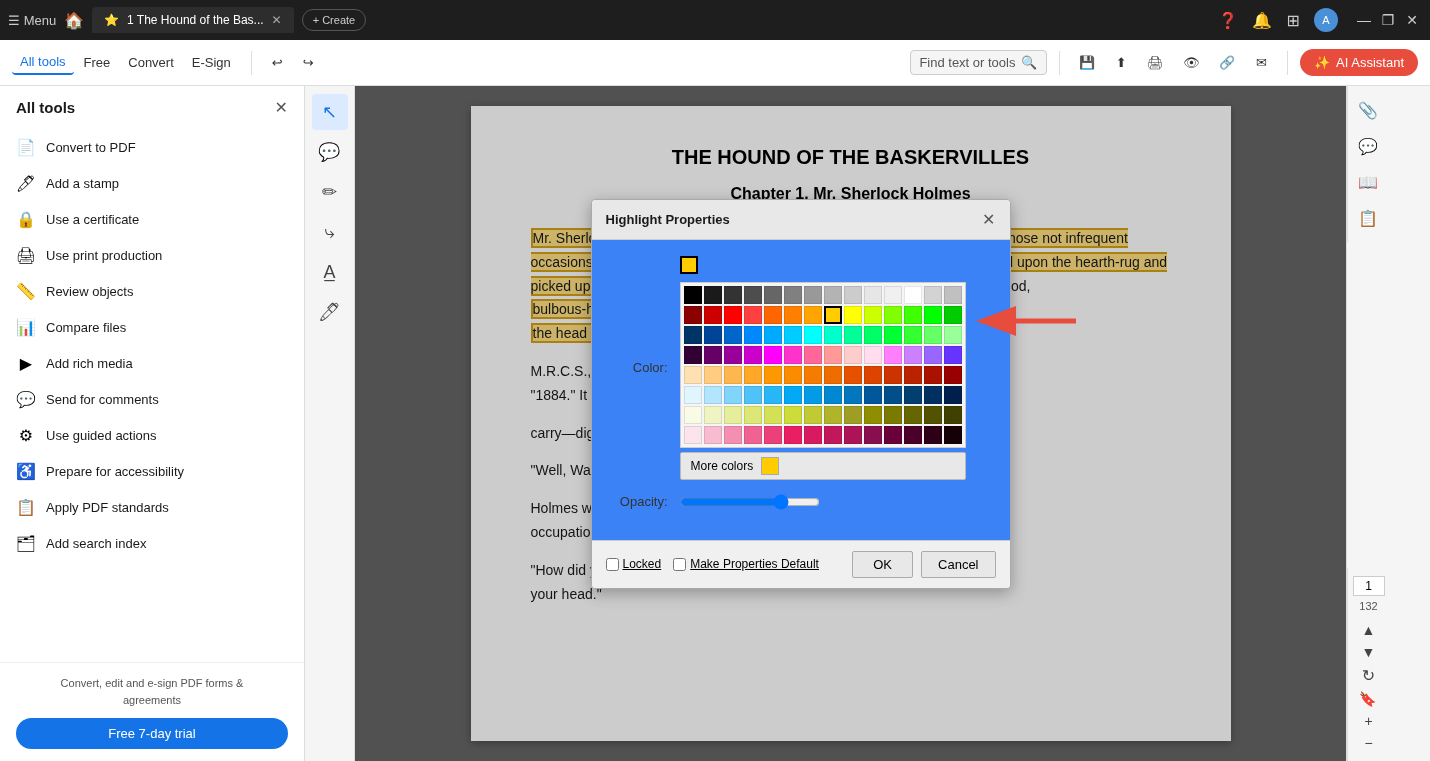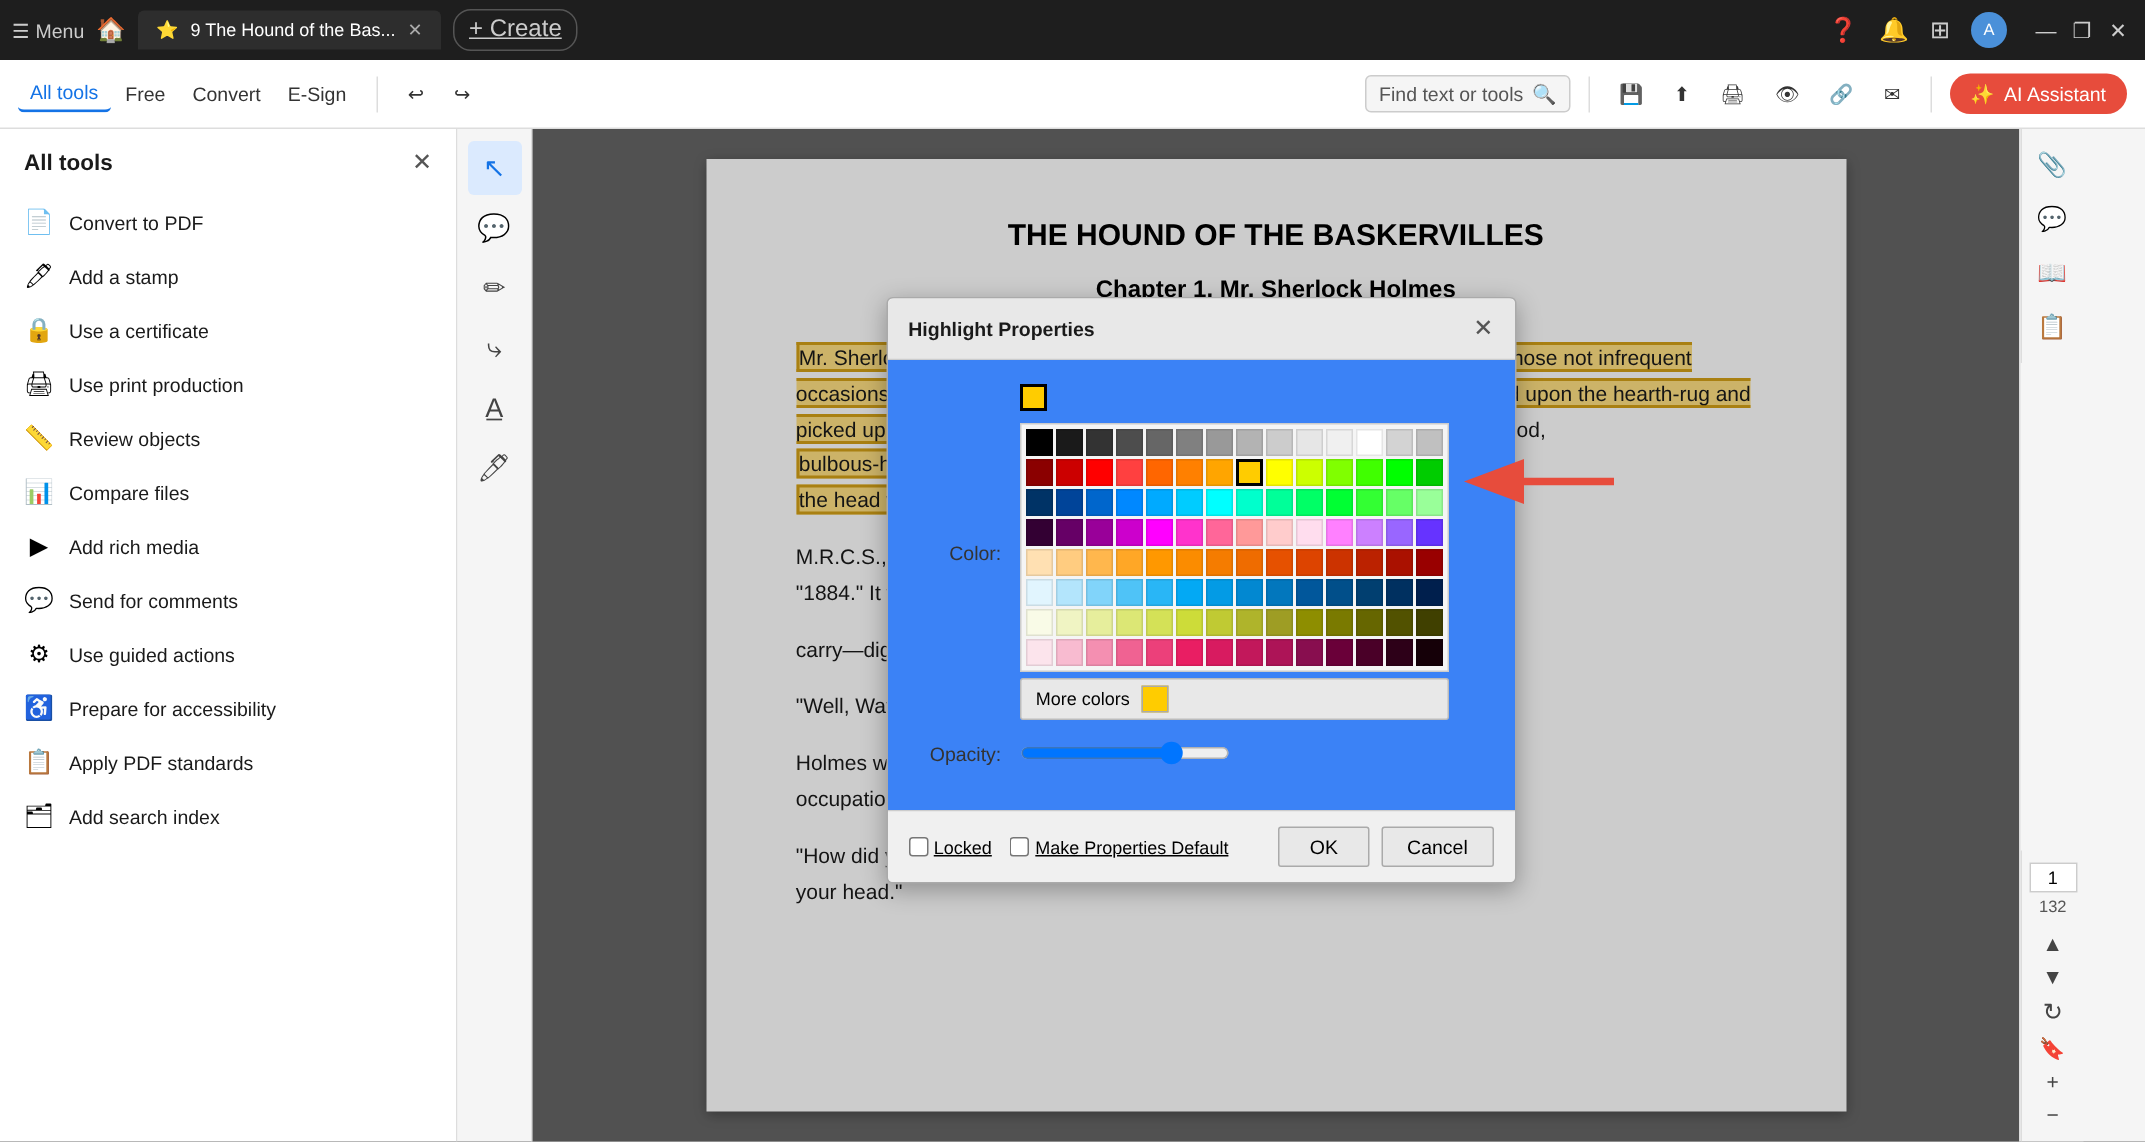--- a/index.html
+++ b/index.html
@@ -6,21 +6,21 @@
     body { font-family: 'Segoe UI', Arial, sans-serif; font-size: 13px; background: #f0f0f0; overflow: hidden; width: 1430px; height: 761px; }
 
     
     .title-bar {
       display: flex; align-items: center; background: #1e1e1e; height: 40px; padding: 0 8px; gap: 8px;
     }
     .title-bar-menu { color: #ccc; display: flex; align-items: center; gap: 4px; cursor: pointer; font-size: 13px; }
     .title-bar-home { color: #ccc; cursor: pointer; font-size: 16px; }
     .title-tab { background: #2d2d2d; color: #fff; padding: 6px 12px; border-radius: 4px 4px 0 0; display: flex; align-items: center; gap: 8px; font-size: 12px; }
     .title-tab .close-x { color: #aaa; cursor: pointer; font-size: 12px; }
-    .title-create { background: transparent; border: 1px solid #555; color: #ccc; padding: 4px 10px; border-radius: 12px; cursor: pointer; font-size: 16px; display: flex; align-items: center; gap: 4px; text-decoration: underline; }
+    .title-create { background: transparent; border: 1px solid #555; color: #ccc; padding: 4px 10px; border-radius: 12px; cursor: pointer; font-size: 11px; display: flex; align-items: center; gap: 4px; }
     .title-spacer { flex: 1; }
     .title-bar-icons { display: flex; align-items: center; gap: 14px; color: #ccc; }
     .title-bar-icons span { cursor: pointer; font-size: 16px; }
     .title-avatar { width: 24px; height: 24px; border-radius: 50%; background: #4a90d9; display: flex; align-items: center; justify-content: center; color: white; font-size: 11px; }
     .win-controls { display: flex; gap: 4px; margin-left: 8px; }
     .win-btn { color: #ccc; font-size: 14px; cursor: pointer; width: 20px; text-align: center; }
 
     
     .toolbar { display: flex; align-items: center; background: #fff; border-bottom: 1px solid #ddd; height: 46px; padding: 0 12px; gap: 4px; }
     .toolbar-section { display: flex; align-items: center; gap: 2px; }
@@ -95,21 +95,21 @@
     .btn-cancel { background: #e8e8e8; border: 1px solid #aaa; padding: 5px 16px; font-size: 13px; cursor: pointer; border-radius: 2px; text-align: right; }
   </style>
 </head>
 <body>
 
 <div class="title-bar">
   <span class="title-bar-menu">☰ <span>Menu</span></span>
   <span class="title-bar-home">🏠</span>
   <div class="title-tab">
     <span>⭐</span>
-    <span>9 The Hound of the Bas...</span>
+    <span>1 The Hound of the Bas...</span>
     <span class="close-x">✕</span>
   </div>
   <button class="title-create">
     <span>+ Create</span>
   </button>
   <div class="title-spacer"></div>
   <div class="title-bar-icons">
     <span>❓</span>
     <span>🔔</span>
     <span>⊞</span>
@@ -208,20 +208,24 @@
         <span class="sidebar-item-label">Prepare for accessibility</span>
       </div>
       <div class="sidebar-item">
         <span class="sidebar-item-icon">📋</span>
         <span class="sidebar-item-label">Apply PDF standards</span>
       </div>
       <div class="sidebar-item">
         <span class="sidebar-item-icon">🗂</span>
         <span class="sidebar-item-label">Add search index</span>
       </div>
+    </div>
+    <div class="sidebar-footer">
+      <div class="sidebar-footer-text">Convert, edit and e-sign PDF forms &amp;<br>agreements</div>
+      <button class="trial-btn">Free 7-day trial</button>
     </div>
   </div>
 
   <div class="tool-panel">
     <div class="tool-icon active">↖</div>
     <div class="tool-icon">💬</div>
     <div class="tool-icon">✏</div>
     <div class="tool-icon">⤷</div>
     <div class="tool-icon">A̲</div>
     <div class="tool-icon">🖊</div>

